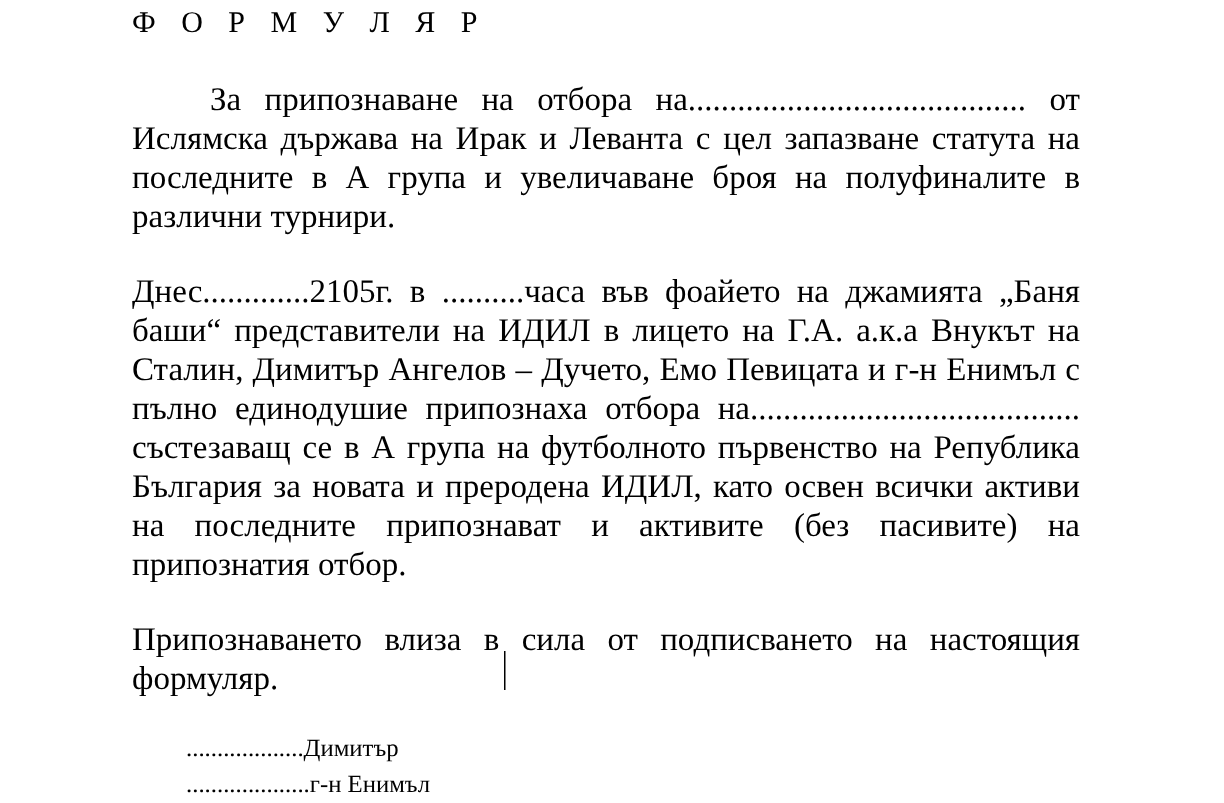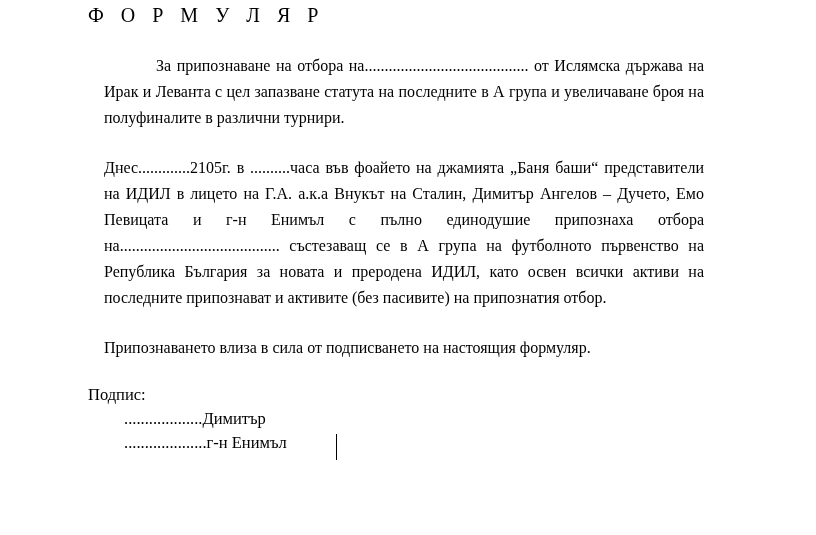--- a/index.html
+++ b/index.html
@@ -25,24 +25,24 @@
   .doc-title {
     text-align: left;
     font-size: 20px;
     letter-spacing: 6px;
     margin: 2px 0 0 0;
     padding-top: 2px;
     font-weight: normal;
     font-family: "Liberation Serif", "DejaVu Serif", serif;
   }
   .para {
-    font-size: 16px;
+    font-size: 22px;
     line-height: 26px;
     text-align: justify;
-    margin: 16px;
+    margin: 0;
   }
   .para.first {
     margin-top: 26px;
     text-indent: 52px;
   }
   .para.second {
     margin-top: 24px;
   }
   .para.third {
     margin-top: 24px;
@@ -86,21 +86,20 @@
   <h1 class="doc-title">Ф О Р М У Л Я Р</h1>
 
   <p class="para first">За припознаване на отбора на......................................... от Ислямска държава на Ирак и Леванта с цел запазване статута на последните в А група и увеличаване броя на полуфиналите в различни турнири.</p>
 
   <p class="para second">Днес.............2105г. в ..........часа във фоайето на джамията „Баня баши“ представители на ИДИЛ в лицето на Г.А. а.к.а Внукът на Сталин, Димитър Ангелов – Дучето, Емо Певицата и г-н Енимъл с пълно единодушие припознаха отбора на........................................ състезаващ се в А група на футболното първенство на Република България за новата и преродена ИДИЛ, като освен всички активи на последните припознават и активите (без пасивите) на припознатия отбор.</p>
 
   <p class="para third">Припознаването влиза в сила от подписването на настоящия формуляр.</p>
 
   <div class="sig-block">
     <div class="sig-right">
-      <div class="sig-line">Подпис:</div>
       <div class="sig-line indent">...................Димитър</div>
       <div class="sig-line indent">....................г-н Енимъл</div>
     </div>
   </div>
 
   <div class="caret"></div>
 
 </div>
 
 </body></html>

